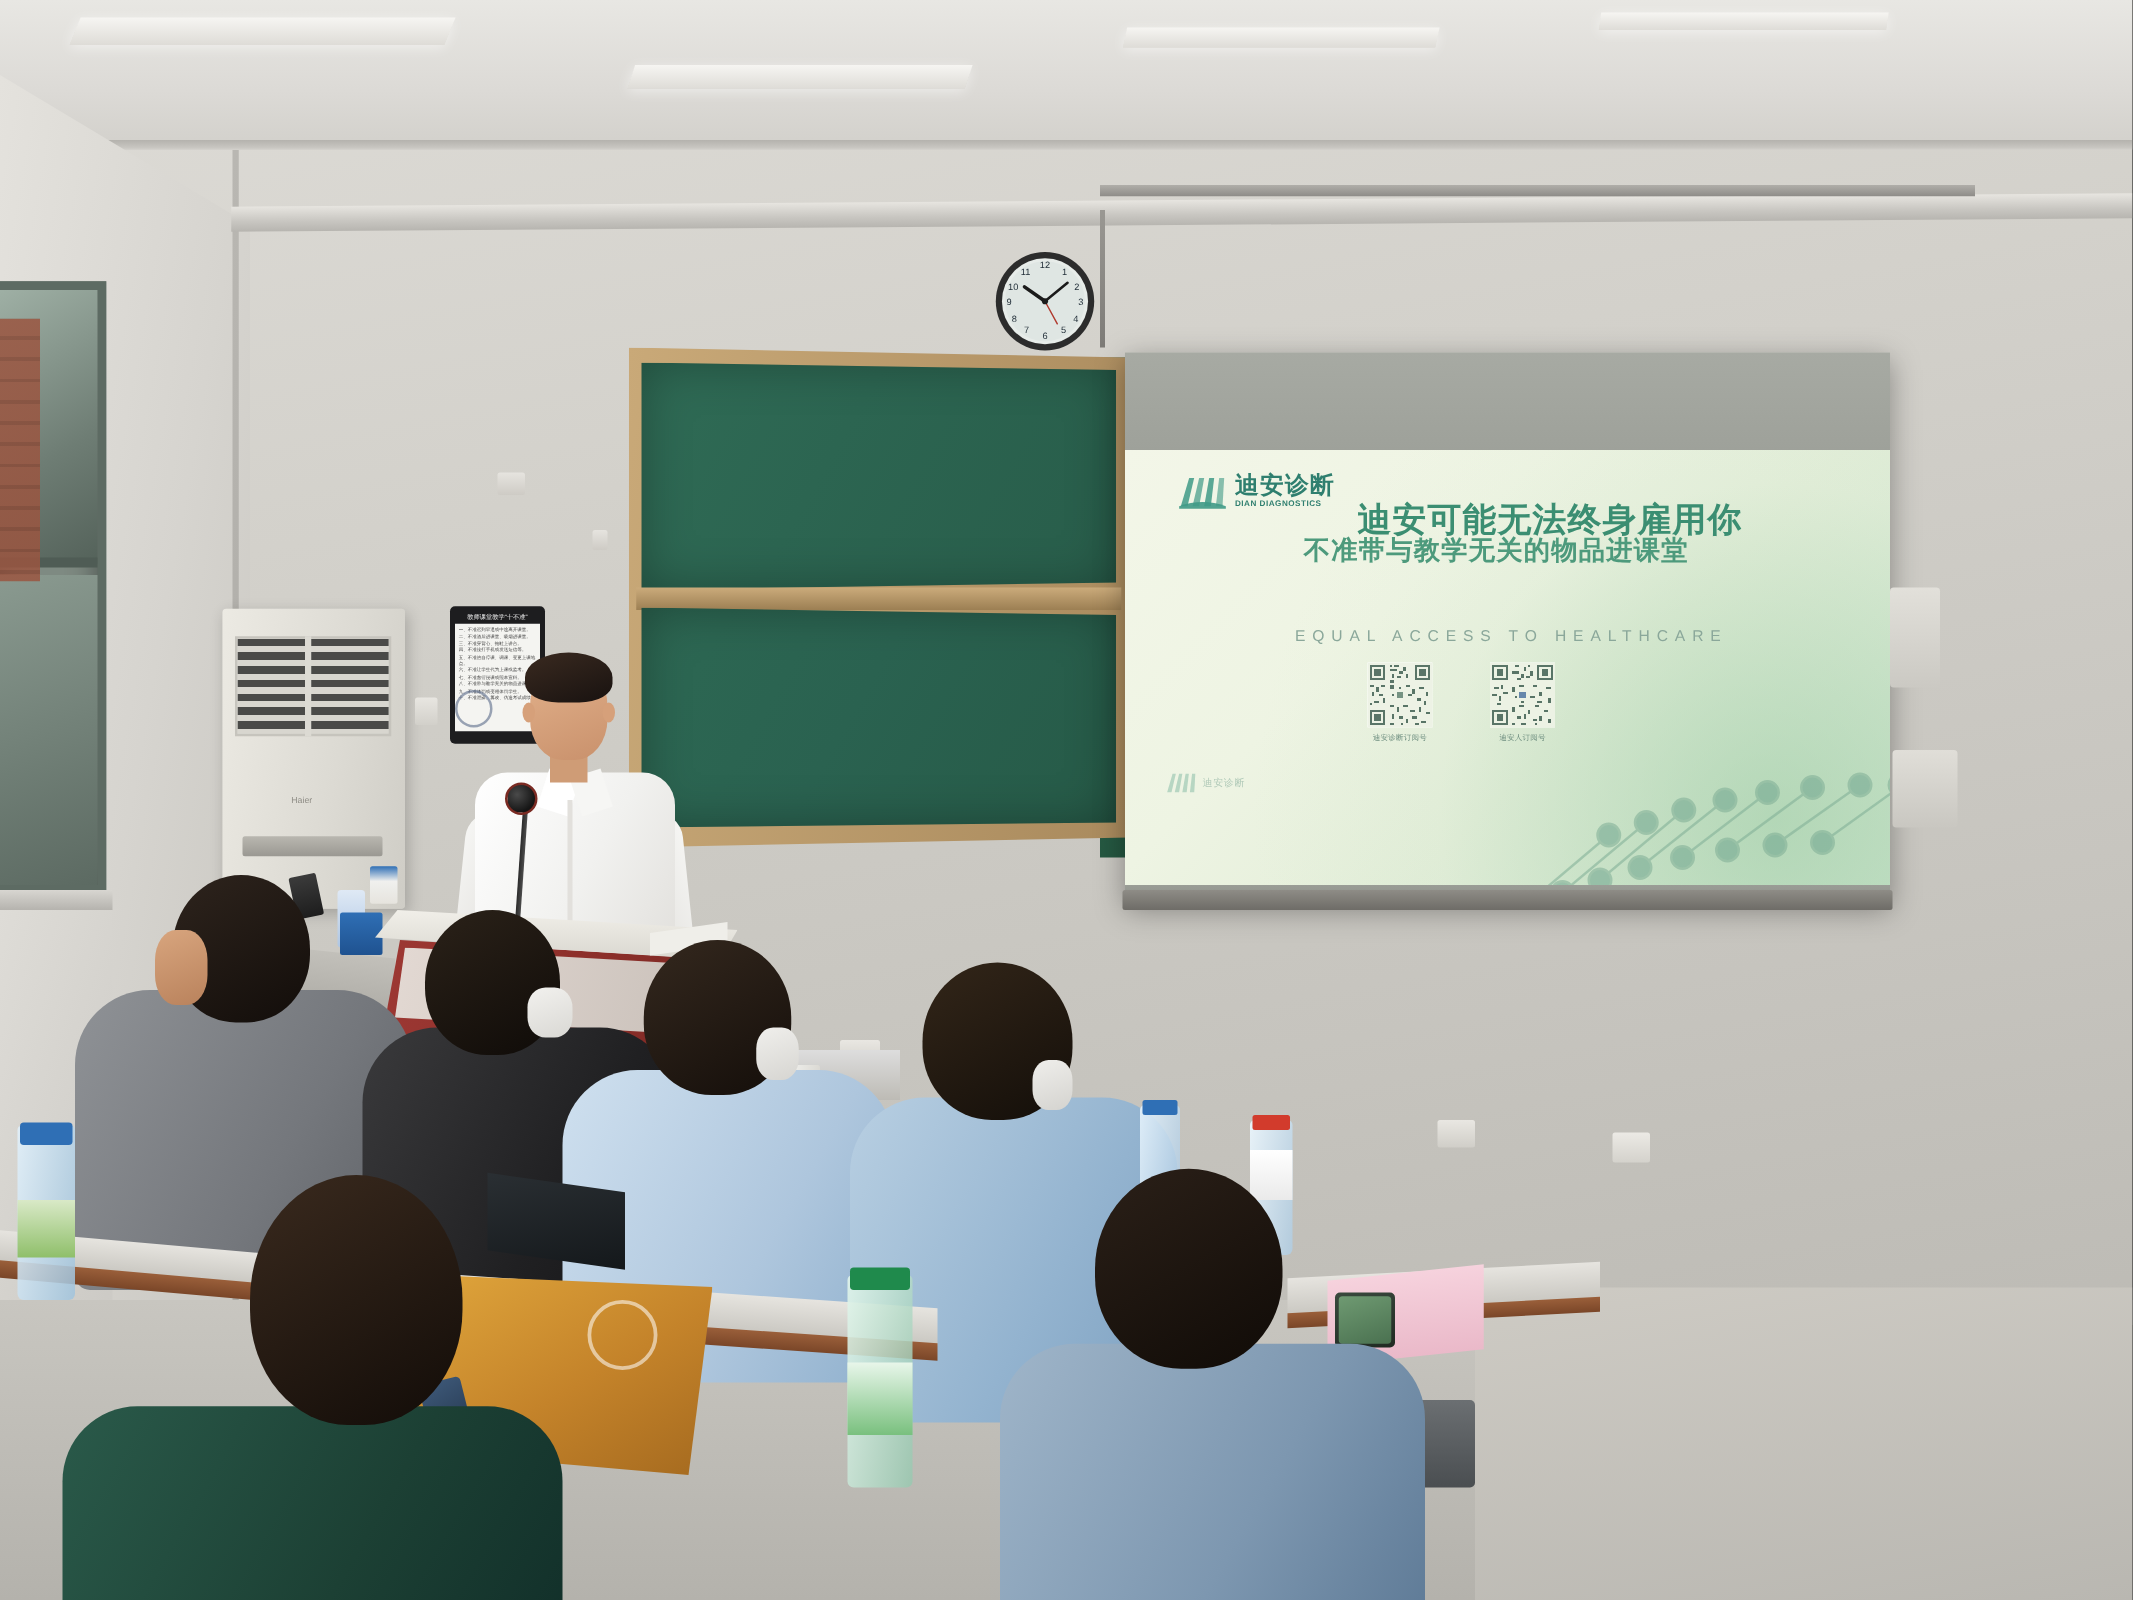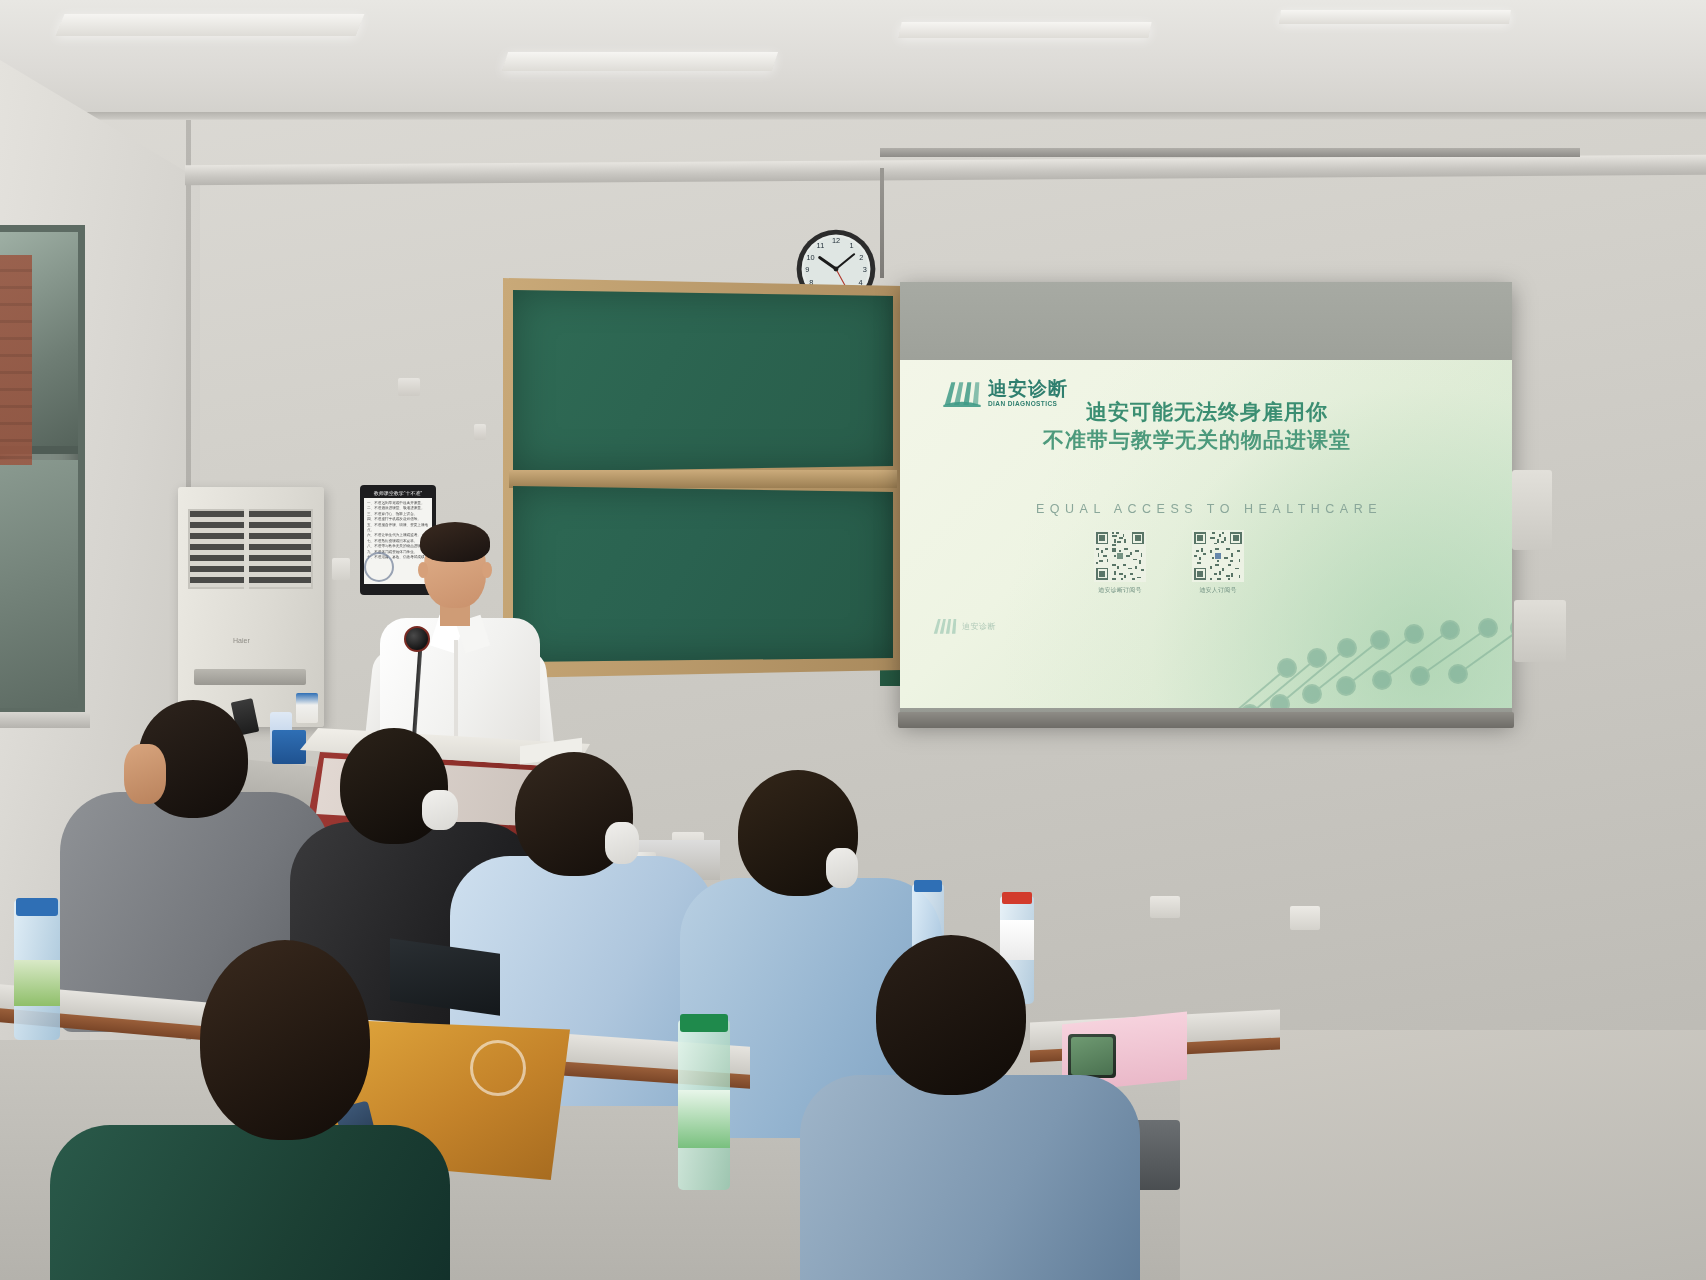--- a/index.html
+++ b/index.html
@@ -166,21 +166,21 @@
     position:absolute;left:42px;top:18px;display:flex;align-items:center;gap:6px;
   }
   #logo-mark{width:40px;height:30px;}
   #logo-text{display:flex;flex-direction:column;line-height:1;}
   #logo-cn{font-size:19px;font-weight:bold;color:#2f7f6f;letter-spacing:1px;}
   #logo-en{font-size:6.5px;font-weight:bold;color:#2f7f6f;letter-spacing:.4px;margin-top:3px;}
 
   .slide-line{
     position:absolute;color:#3f8a6e;font-weight:bold;white-space:nowrap;
   }
-  #slide-l1{left:186px;top:38px;font-size:21px;letter-spacing:1px;color:#3b8e72;}
+  #slide-l1{left:186px;top:38px;font-size:27px;letter-spacing:1px;color:#3b8e72;}
   #slide-l2{left:143px;top:66px;font-size:21px;letter-spacing:1px;color:#4d9a7c;}
   #slide-title{
     position:absolute;left:112px;top:104px;font-size:30px;font-weight:bold;
     color:#6c8f82;letter-spacing:10px;white-space:nowrap;
   }
   #slide-sub{
     position:absolute;left:136px;top:142px;font-size:12.5px;
     color:#8aa79a;letter-spacing:5.5px;white-space:nowrap;
   }
 
@@ -529,21 +529,21 @@
 
   <div id="window-frame">
     <div id="window-glass-a"></div>
     <div id="window-mullion"></div>
     <div id="window-glass-b"></div>
   </div>
   <div id="window-brick"></div>
   <div id="window-sill"></div>
   <div id="window-lower"></div>
 
-  <div style="position:absolute;left:795px;top:200px;width:82px;height:82px;margin-top:28px;">
+  <div style="position:absolute;left:795px;top:200px;width:82px;height:82px;">
     <svg viewBox="0 0 100 100" width="82" height="82">
       <circle cx="50" cy="50" r="48" fill="#2c2c2c"></circle>
       <circle cx="50" cy="50" r="42" fill="#e7ece9"></circle>
       <circle cx="50" cy="50" r="39" fill="#dfe6e3"></circle>
       <g font-size="9" font-family="Liberation Sans, sans-serif" fill="#23303a" text-anchor="middle">
         <text x="50" y="18">12</text>
         <text x="69" y="24">1</text>
         <text x="81" y="39">2</text>
         <text x="85" y="54">3</text>
         <text x="80" y="70">4</text>

